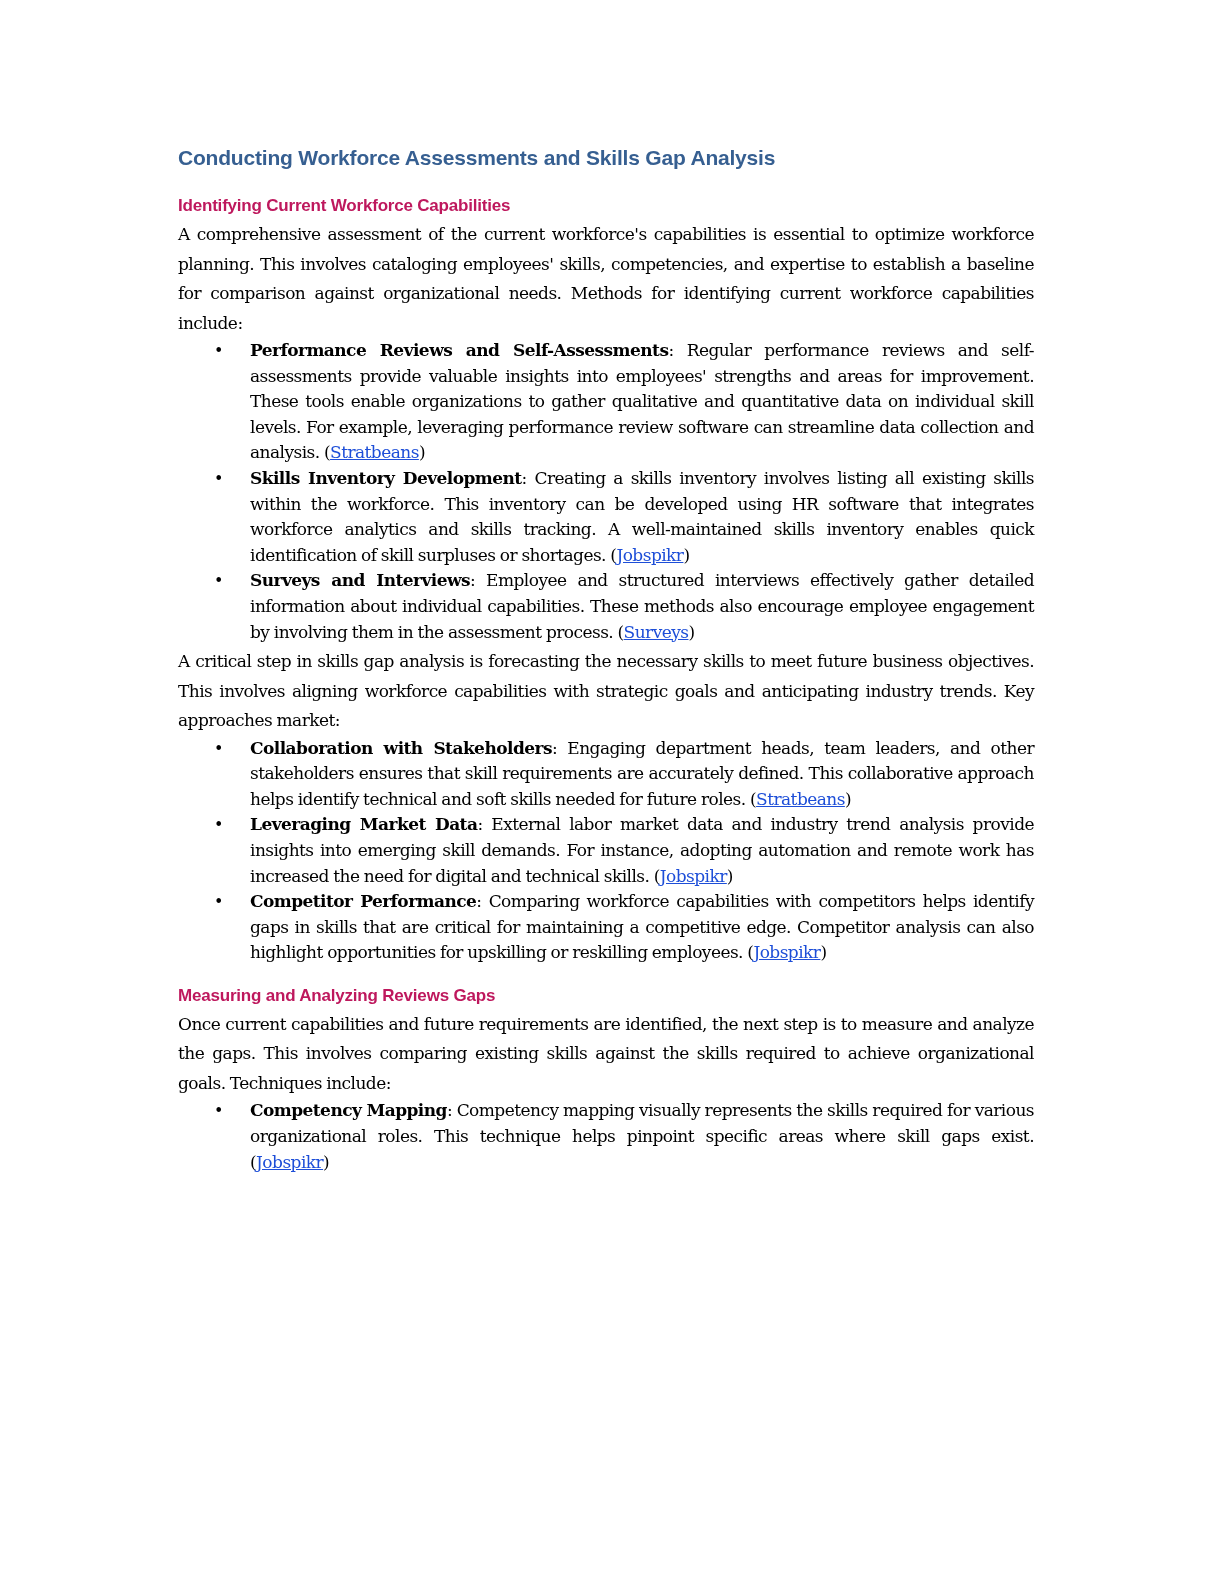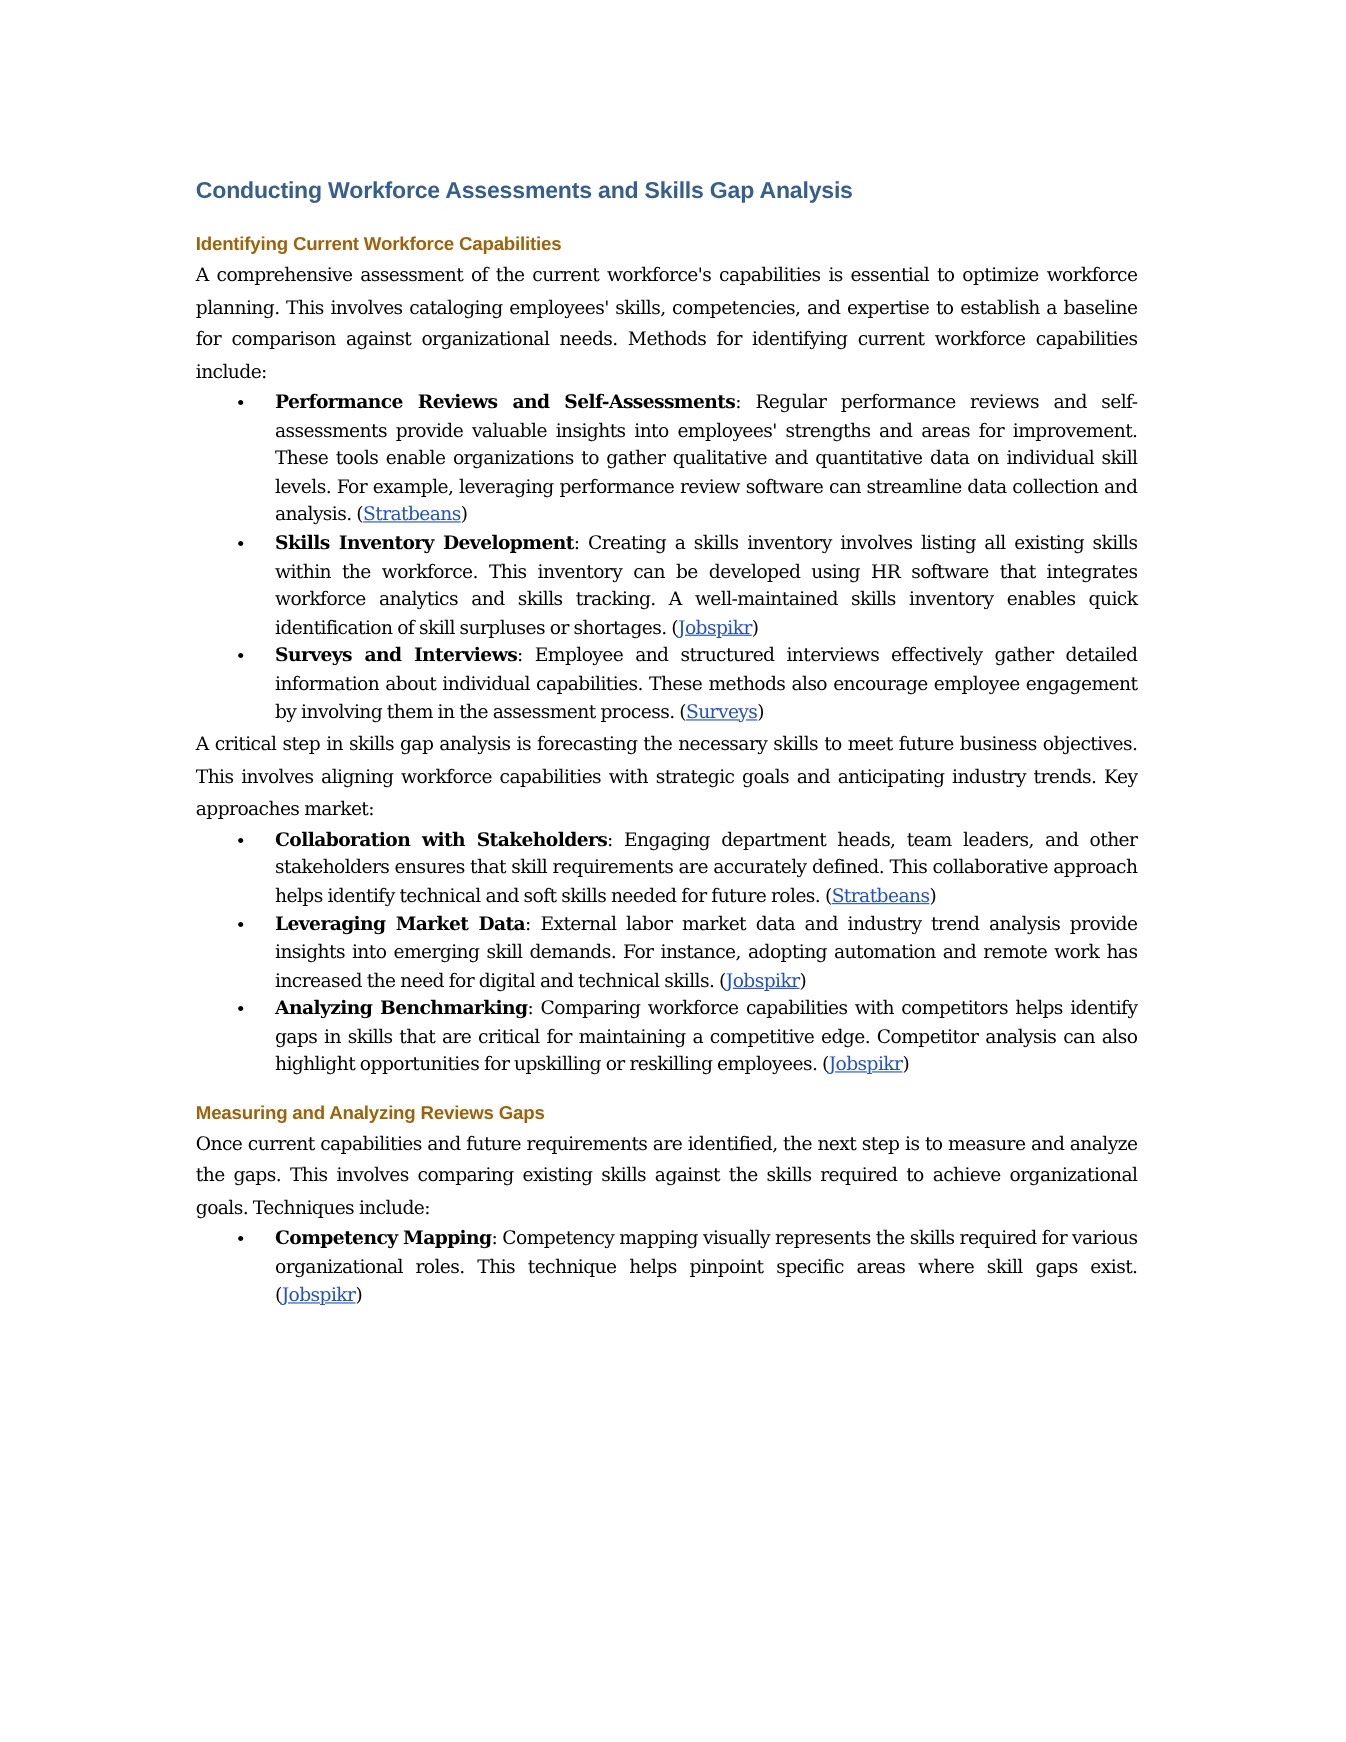--- a/index.html
+++ b/index.html
@@ -1,19 +1,19 @@
 <!DOCTYPE html>
 <html><head>
 <meta charset="utf-8">
 <style>
   html, body { margin: 0; padding: 0; background: #ffffff; }
   body { width: 1224px; height: 1584px; position: relative; overflow: hidden; }
-  .page { position: absolute; left: 178px; top: 156px; width: 856px; color: #000; }
+  .page { position: absolute; left: 178px; top: 140px; width: 856px; color: #000; }
   .title { font-family: "Liberation Sans", sans-serif; font-size: 21px; font-weight: bold; color: #365f91; margin: 0; height: 36px; line-height: 36px; letter-spacing: -0.2px; }
-  .h2 { font-family: "Liberation Sans", sans-serif; font-size: 17px; font-weight: bold; color: #a16207; margin: 0; line-height: 24px; letter-spacing: -0.2px; }
+  .h2 { font-family: "Liberation Sans", sans-serif; font-size: 17px; font-weight: bold; color: #be185d; margin: 0; line-height: 24px; letter-spacing: -0.2px; }
   .para { font-family: "DejaVu Serif", serif; font-size: 17px; line-height: 29.5px; text-align: justify; margin: 0; letter-spacing: -0.55px; word-spacing: -0.5px; }
   ul.blist { list-style: none; margin: 0; padding: 0; }
   ul.blist li { position: relative; padding-left: 72px; font-family: "DejaVu Serif", serif; font-size: 17px; line-height: 25.6px; text-align: justify; letter-spacing: -0.55px; word-spacing: -0.5px; }
   .bullet { position: absolute; left: 36px; top: 0; font-size: 16px; }
   .bold { font-weight: bold; }
   a.link { color: #1d4ed8; text-decoration: underline; }
   .s1 { margin-top: 18px; }
   .p1 { margin-top: 2px; }
   .l1 { margin-top: 20px; }
   .h2b { margin-top: 18px; }
@@ -49,21 +49,21 @@
       <li>
         <span class="bullet">•</span>
         <span class="bold">Collaboration with Stakeholders</span><span>: Engaging department heads, team leaders, and other stakeholders ensures that skill requirements are accurately defined. This collaborative approach helps identify technical and soft skills needed for future roles. (</span><a class="link" href="#">Stratbeans</a><span>)</span>
       </li>
       <li>
         <span class="bullet">•</span>
         <span class="bold">Leveraging Market Data</span><span>: External labor market data and industry trend analysis provide insights into emerging skill demands. For instance, adopting automation and remote work has increased the need for digital and technical skills. (</span><a class="link" href="#">Jobspikr</a><span>)</span>
       </li>
       <li>
         <span class="bullet">•</span>
-        <span class="bold">Analyzing Benchmarking</span><span>: Comparing workforce capabilities with competitors helps identify gaps in skills that are critical for maintaining a competitive edge. Competitor analysis can also highlight opportunities for upskilling or reskilling employees. (</span><a class="link" href="#">Jobspikr</a><span>)</span>
+        <span class="bold">Competitor Performance</span><span>: Comparing workforce capabilities with competitors helps identify gaps in skills that are critical for maintaining a competitive edge. Competitor analysis can also highlight opportunities for upskilling or reskilling employees. (</span><a class="link" href="#">Jobspikr</a><span>)</span>
       </li>
     </ul>
   </section>
 
   <section>
     <h2 class="h2 h2b">Measuring and Analyzing Reviews Gaps</h2>
     <p class="para p1">Once current capabilities and future requirements are identified, the next step is to measure and analyze the gaps. This involves comparing existing skills against the skills required to achieve organizational goals. Techniques include:</p>
     <ul class="blist l1">
       <li>
         <span class="bullet">•</span>

